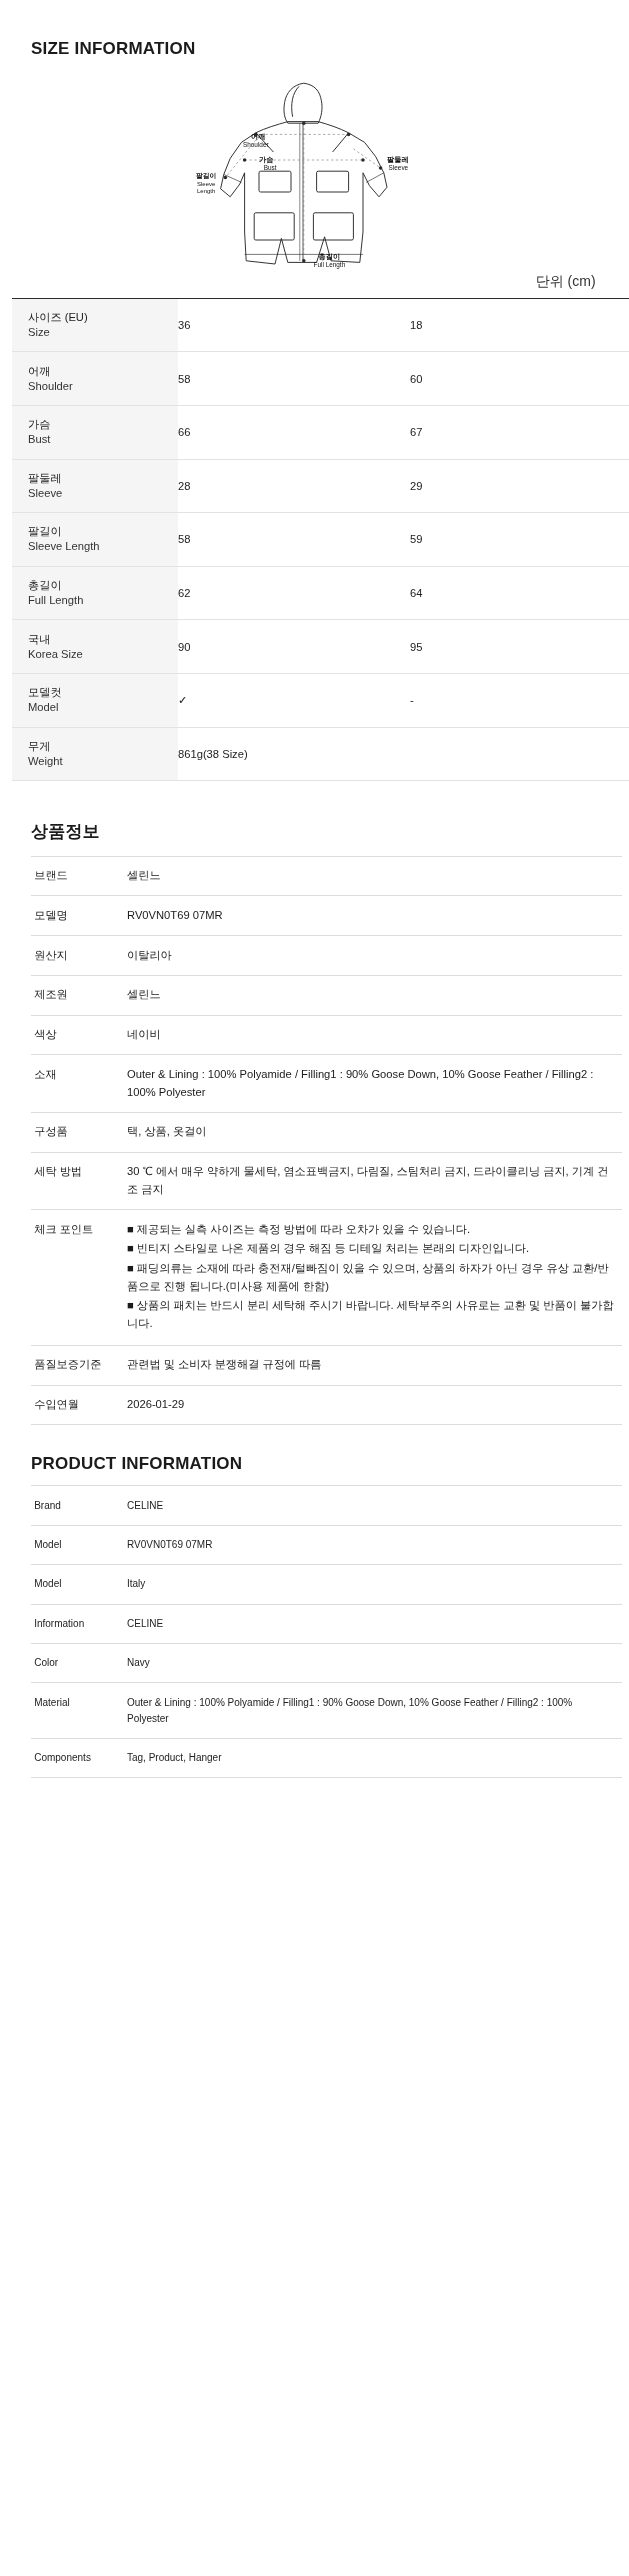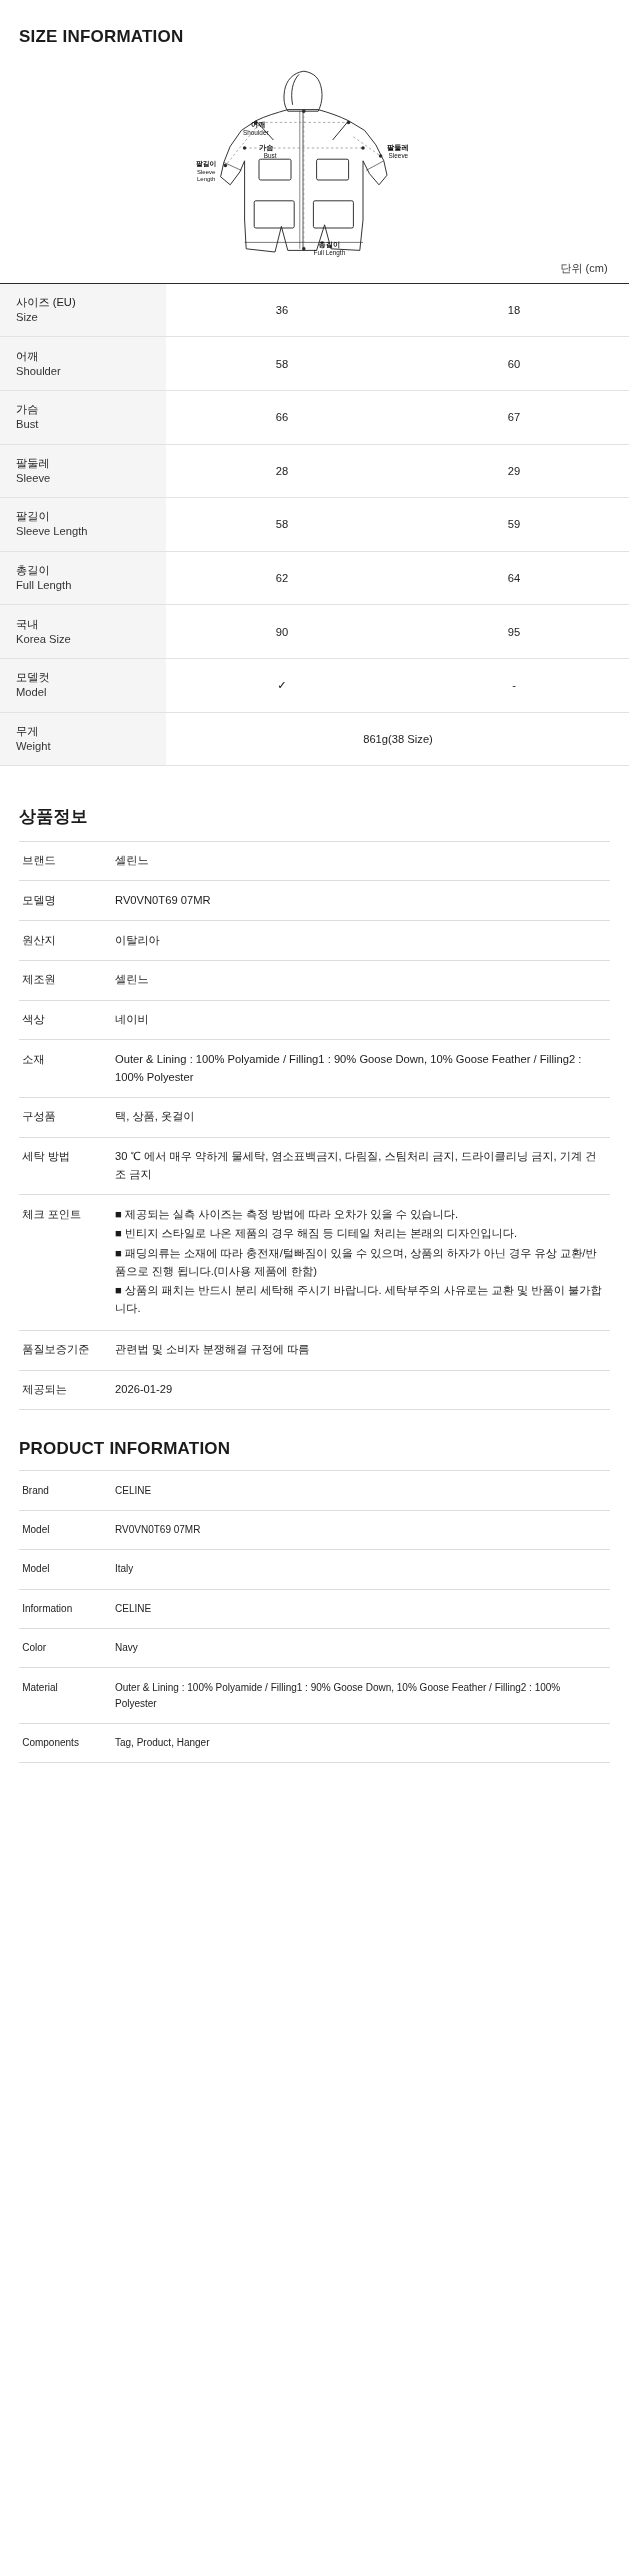--- a/index.html
+++ b/index.html
@@ -9,21 +9,21 @@
     background: #ffffff;
   }
   body {
     width: 630px;
     font-family: "Liberation Sans", sans-serif;
     color: #222222;
     -webkit-font-smoothing: antialiased;
   }
   .page {
     width: 630px;
-    padding: 0;
+    padding: 12px;
     position: relative;
   }
 
   
   .section-title {
     font-size: 17px;
     font-weight: bold;
     letter-spacing: 0.2px;
     color: #1b1b1b;
     padding: 0 19px;
@@ -43,21 +43,21 @@
   }
 
   
   .diagram-wrap {
     padding: 11.2px 0 1.6px 0;
     display: flex;
     justify-content: center;
   }
   .unit-note {
     text-align: right;
-    font-size: 11px;
+    font-size: 14px;
     color: #333;
     padding: 0 22.4px 6.4px 0;
   }
 
   
   table {
     border-collapse: collapse;
     width: 630px;
     table-layout: fixed;
   }
@@ -69,21 +69,20 @@
     vertical-align: middle;
   }
   .size-table tr td:first-child {
     background: #f5f5f5;
     padding-left: 16px;
     width: 166px;
     line-height: 1.35;
     color: #222;
   }
   .size-table td.val {
-    text-align: center;
     color: #222;
   }
   .size-table .hdr td {
     border-top: 1.6px solid #2b2b2b;
   }
   .kr { display: block; }
   .en { display: block; color: #333; }
 
   
   .info-table {
@@ -338,21 +337,21 @@
           <p>■ 빈티지 스타일로 나온 제품의 경우 해짐 등 디테일 처리는 본래의 디자인입니다.</p>
           <p>■ 패딩의류는 소재에 따라 충전재/털빠짐이 있을 수 있으며, 상품의 하자가 아닌 경우 유상 교환/반품으로 진행 됩니다.(미사용 제품에 한함)</p>
           <p>■ 상품의 패치는 반드시 분리 세탁해 주시기 바랍니다. 세탁부주의 사유로는 교환 및 반품이 불가합니다.</p>
         </td>
       </tr>
       <tr>
         <td class="label">품질보증기준</td>
         <td class="value">관련법 및 소비자 분쟁해결 규정에 따름</td>
       </tr>
       <tr>
-        <td class="label">제공되는</td>
+        <td class="label">수입연월</td>
         <td class="value">2026-01-29</td>
       </tr>
     </tbody>
   </table>
 
   <div class="spacer-md"></div>
 
   <h2 class="section-title title-product-en">PRODUCT INFORMATION</h2>
 
   <table class="en-table">

